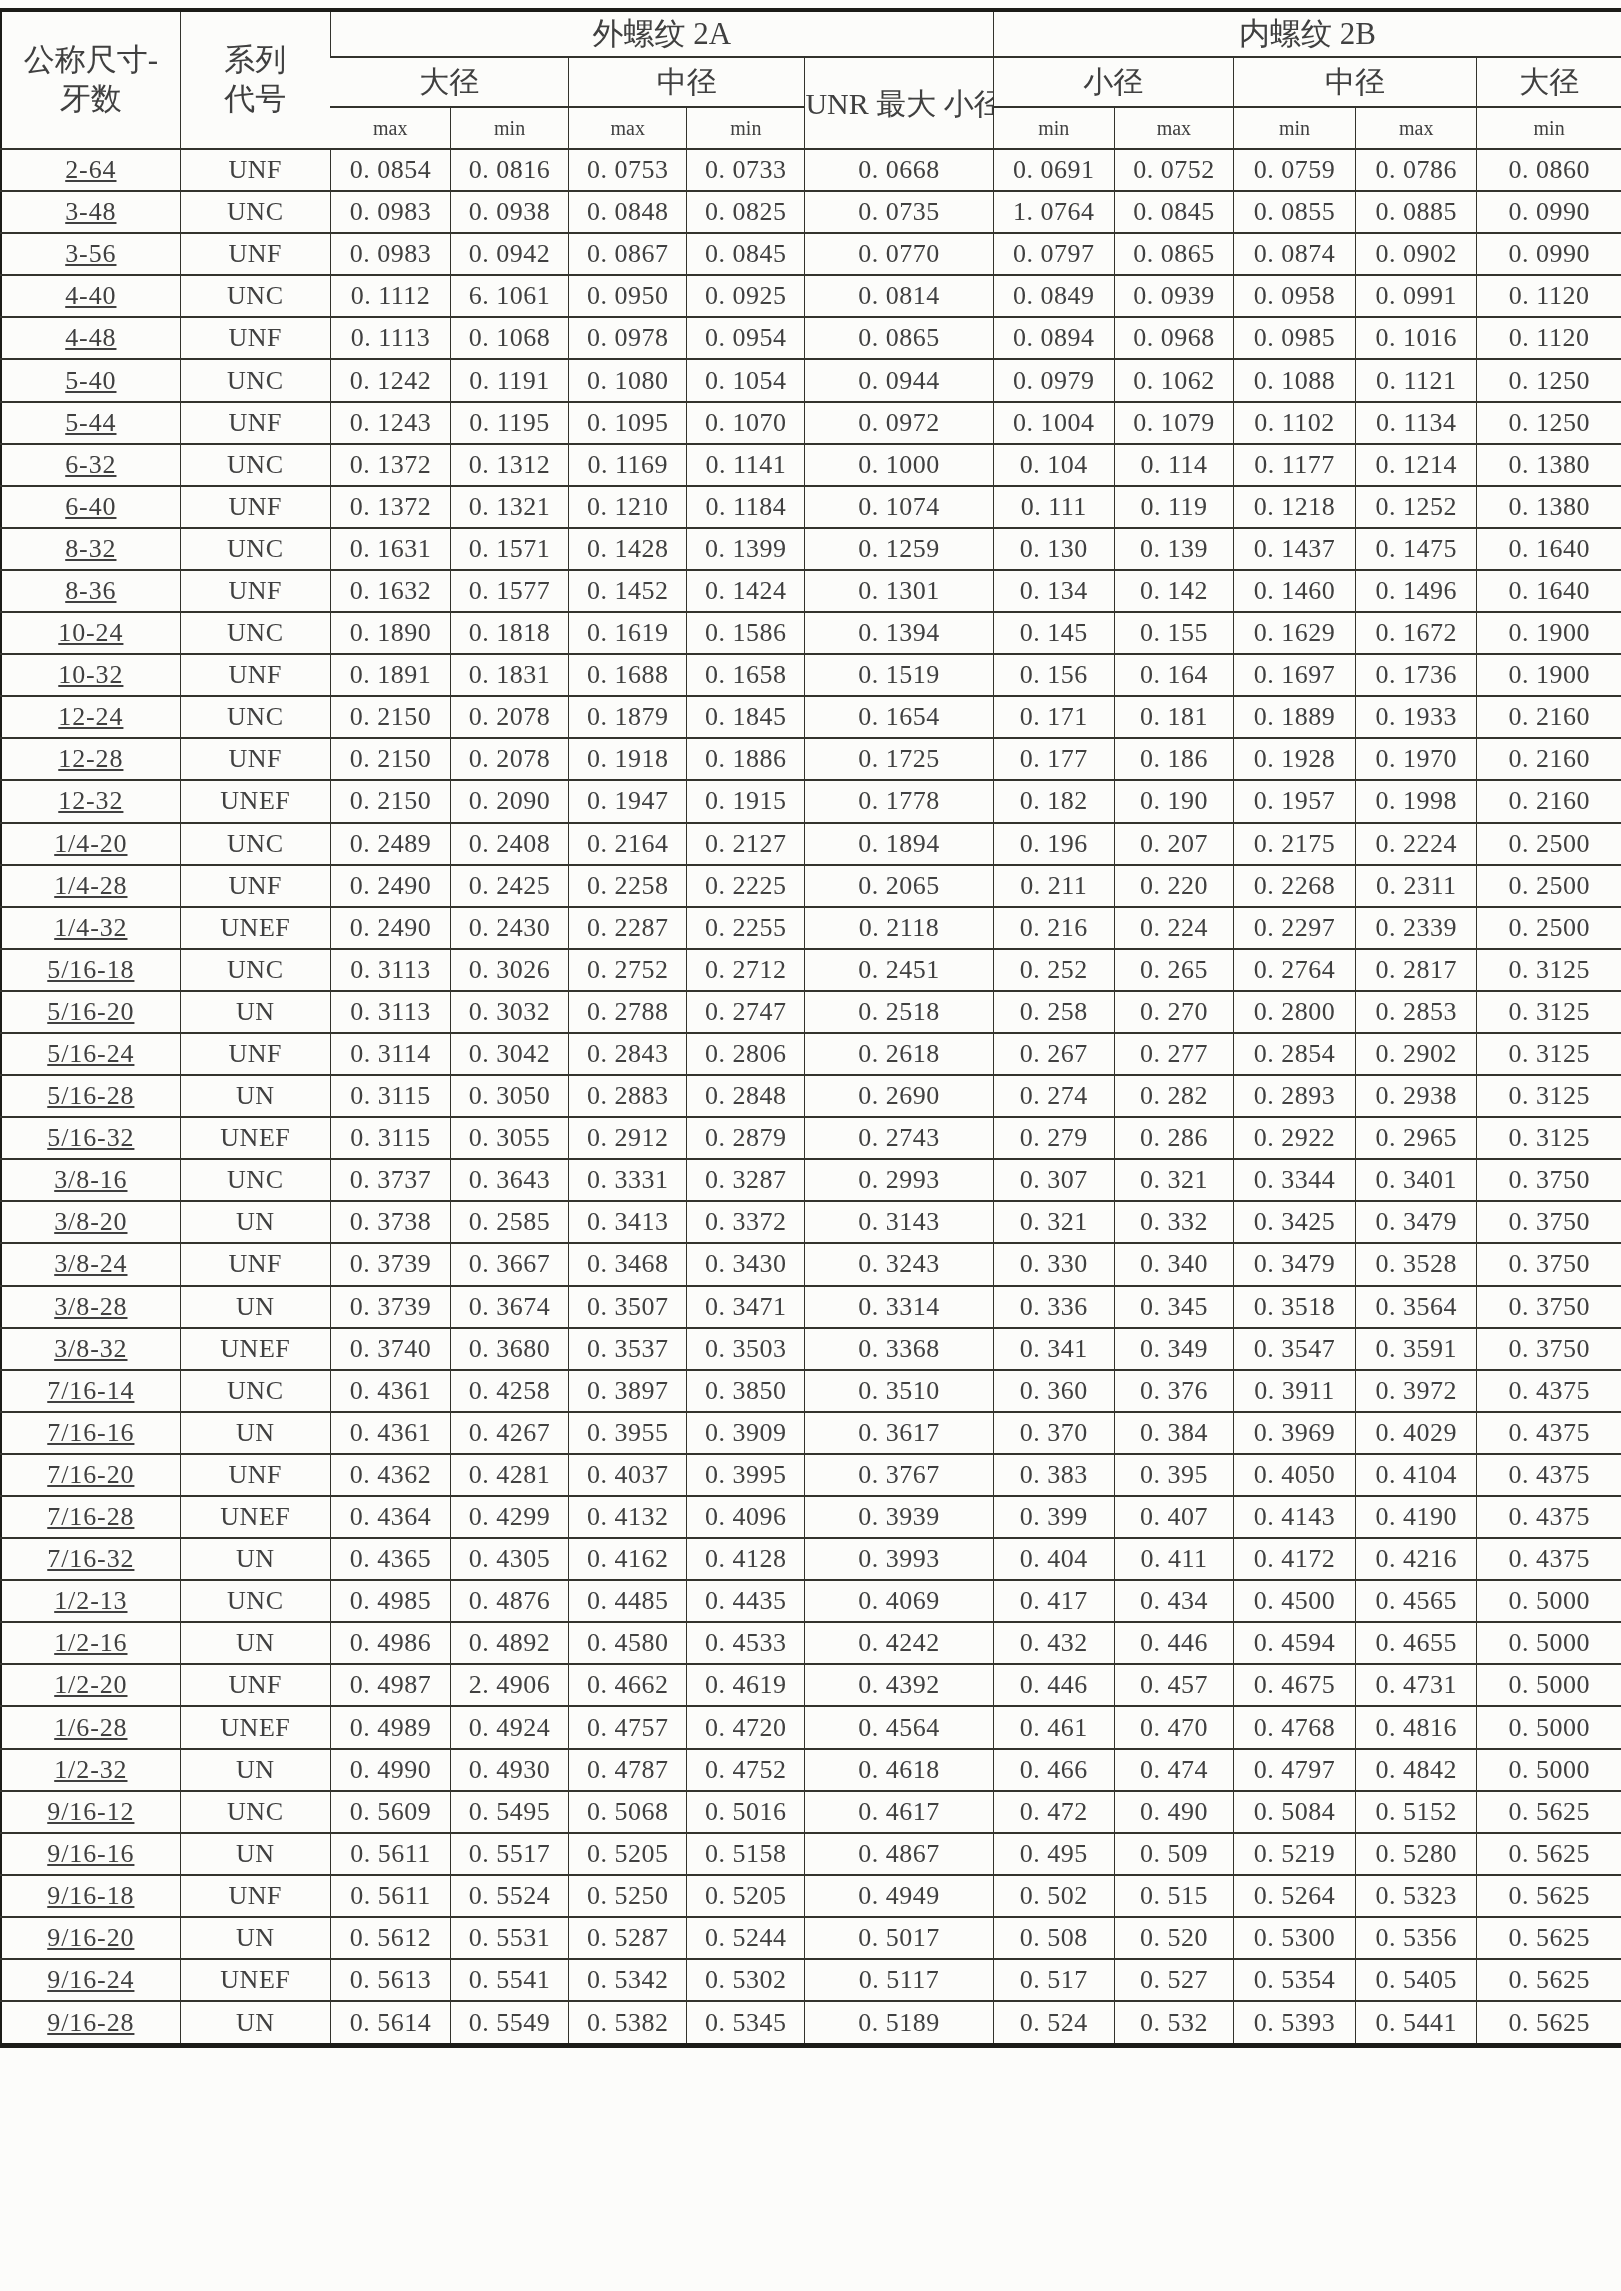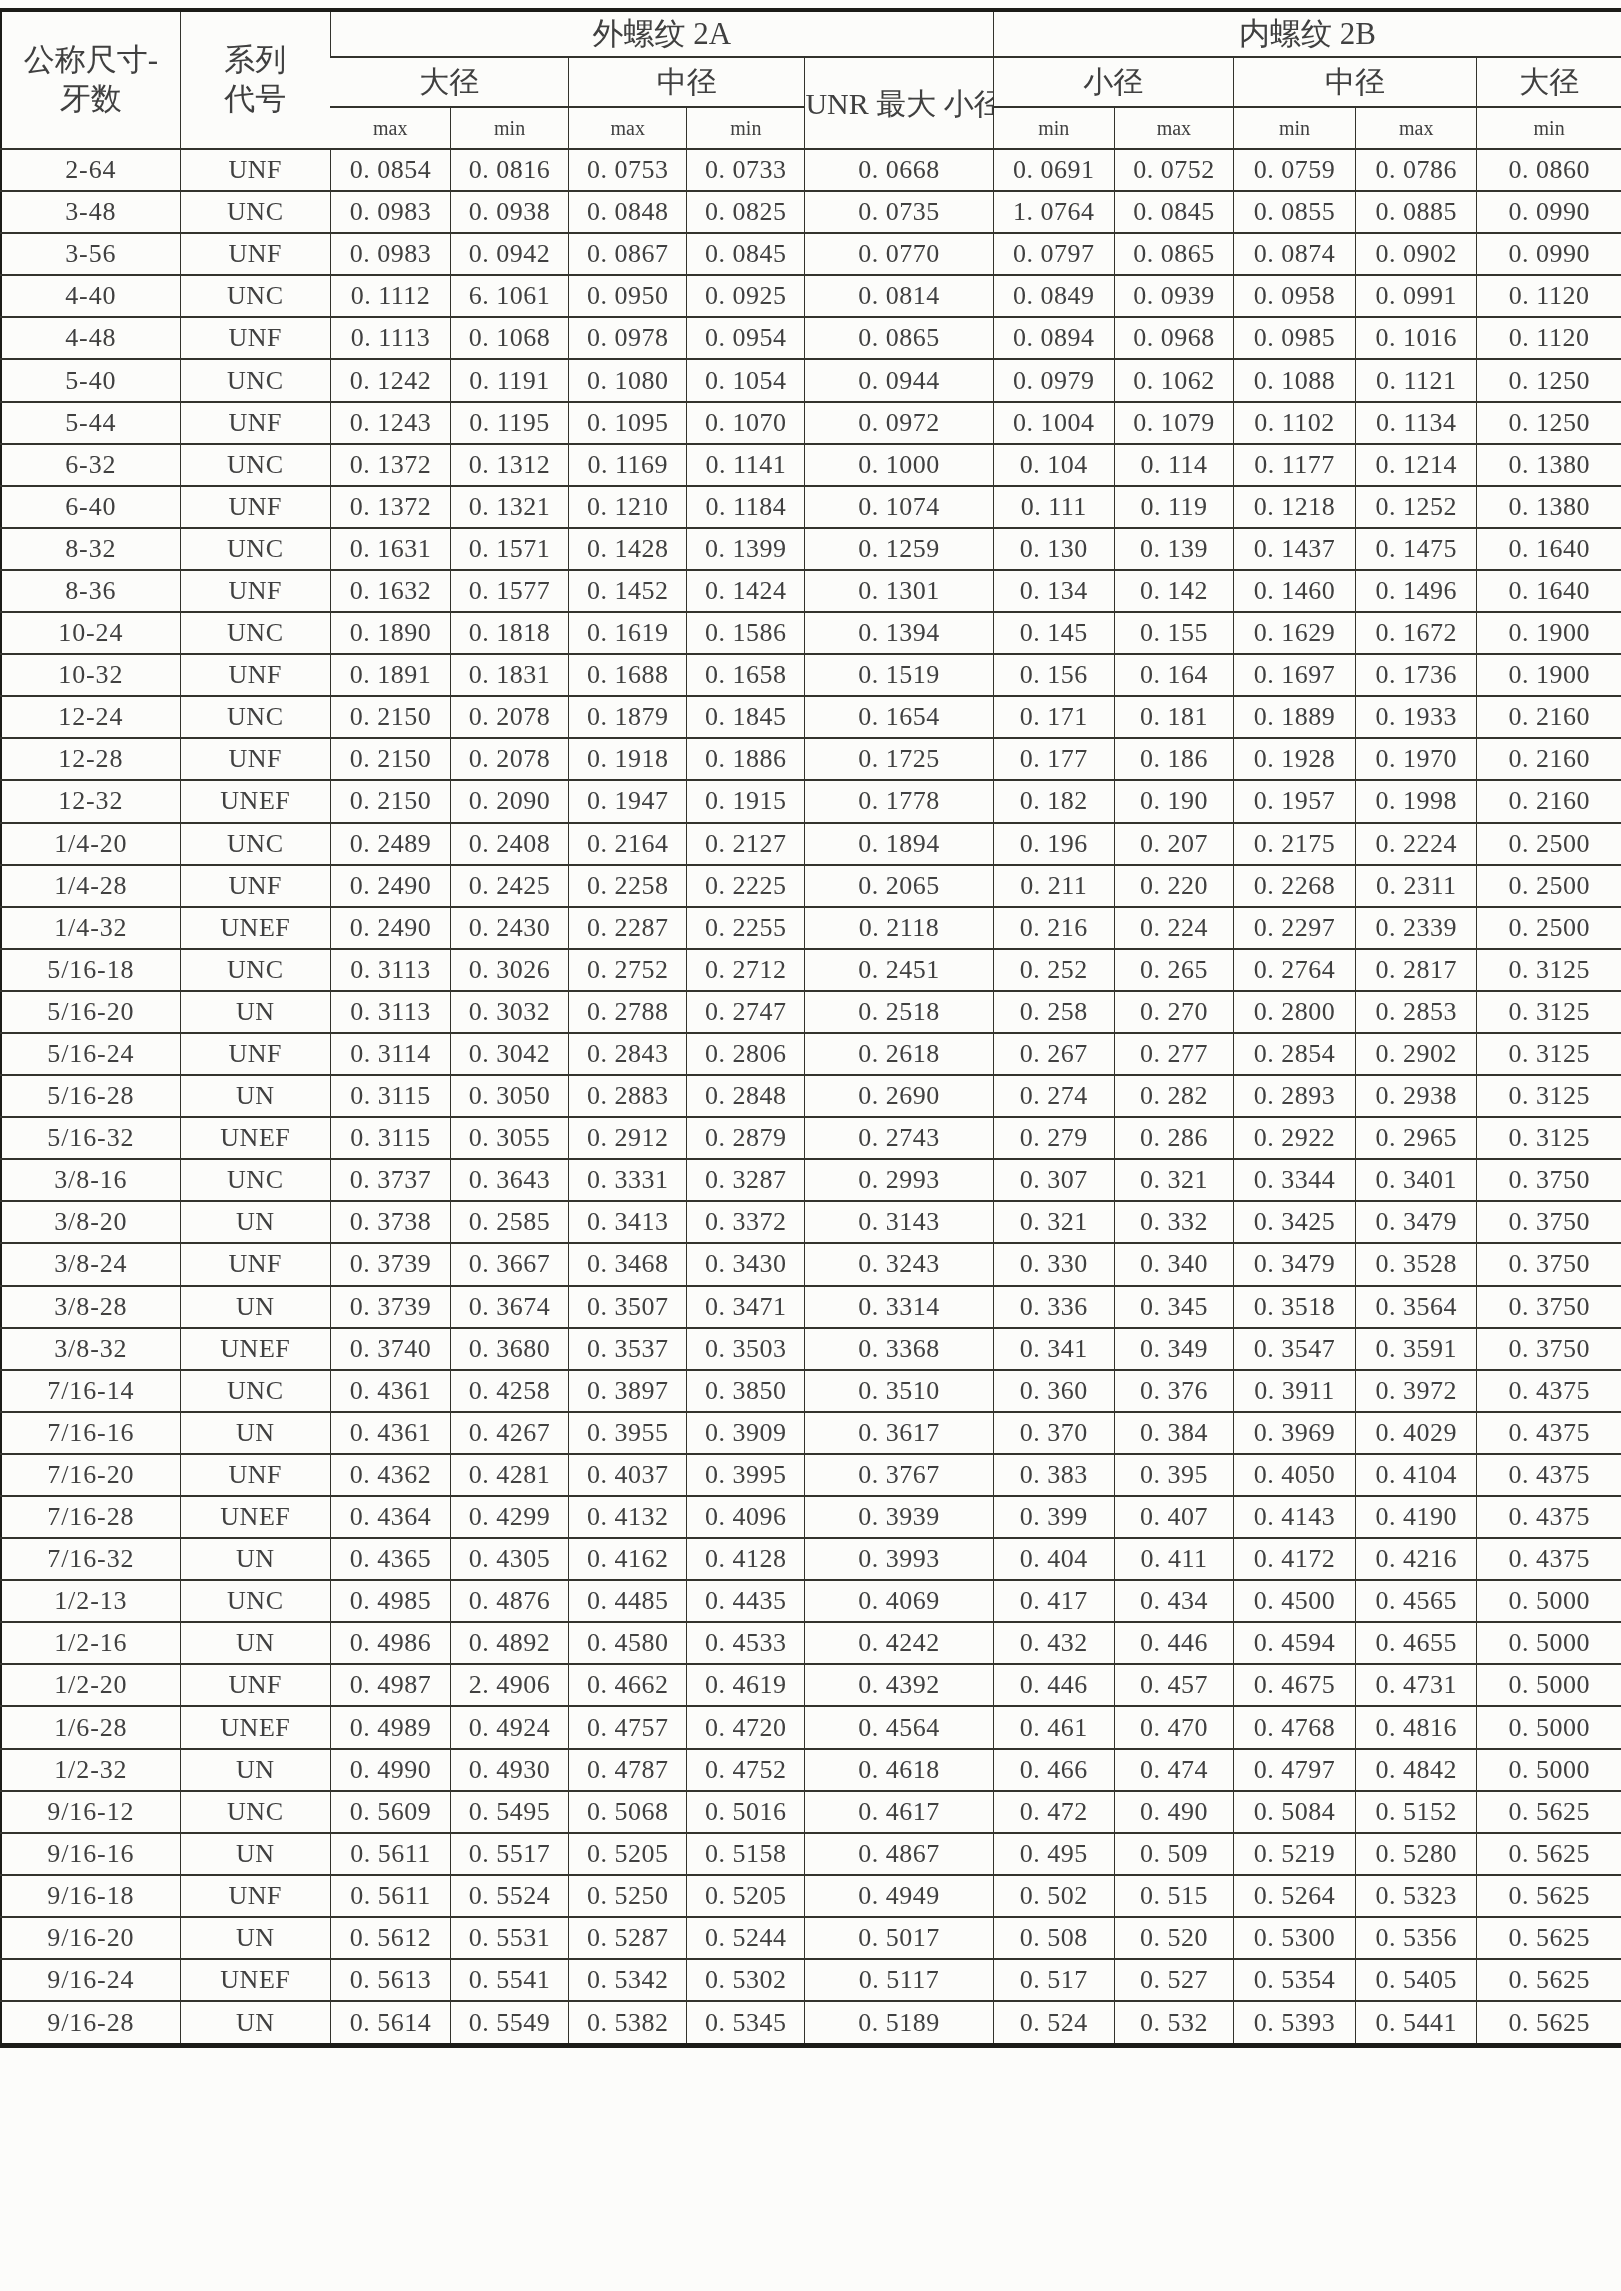--- a/index.html
+++ b/index.html
@@ -45,21 +45,21 @@
   table.thread-table th:first-child {
     border-left: none;
   }
   thead tr.group-row th { font-size: 31px; height: 44px; }
   thead tr.diameter-row th { font-size: 30px; height: 48px; }
   thead tr.limit-row th { font-size: 20px; height: 40px; }
   th.two-line { line-height: 1.25; font-size: 28px; }
   th.two-line .line { display: block; }
   th.unr-cell { font-size: 27px; line-height: 1.5; }
   tbody td { font-size: 26px; letter-spacing: 0.5px; }
-  tbody td.size-cell { letter-spacing: 0.9px; }
+  tbody td.size-cell { letter-spacing: 0.9px; text-decoration: underline; }
 </style>
 </head>
 <body>
 
 <div class="page">
   <table class="thread-table">
     <colgroup>
       <col style="width:179px">
       <col style="width:150px">
       <col style="width:120px">

